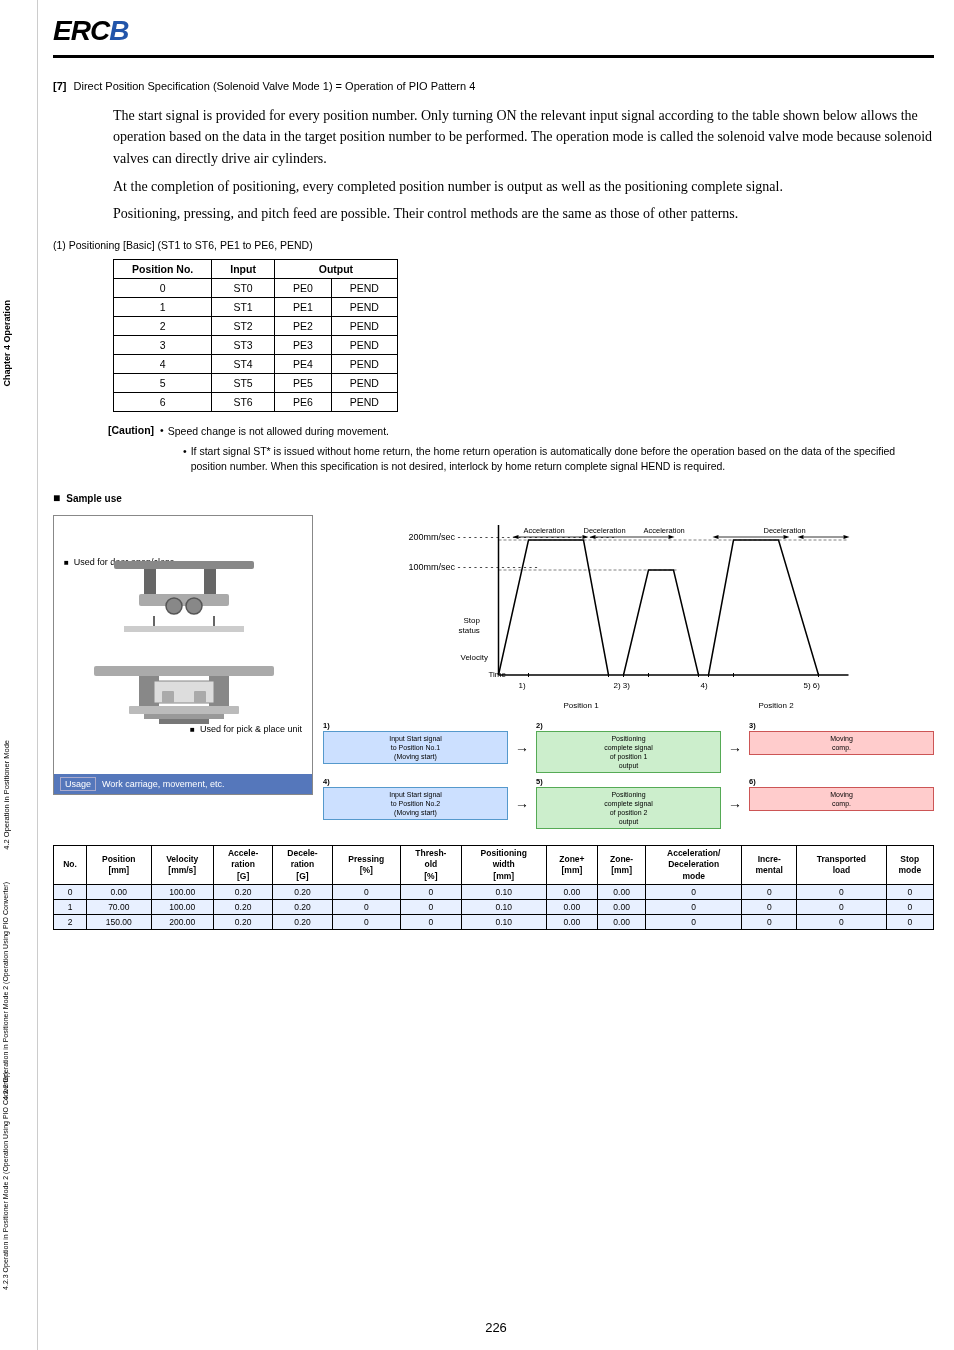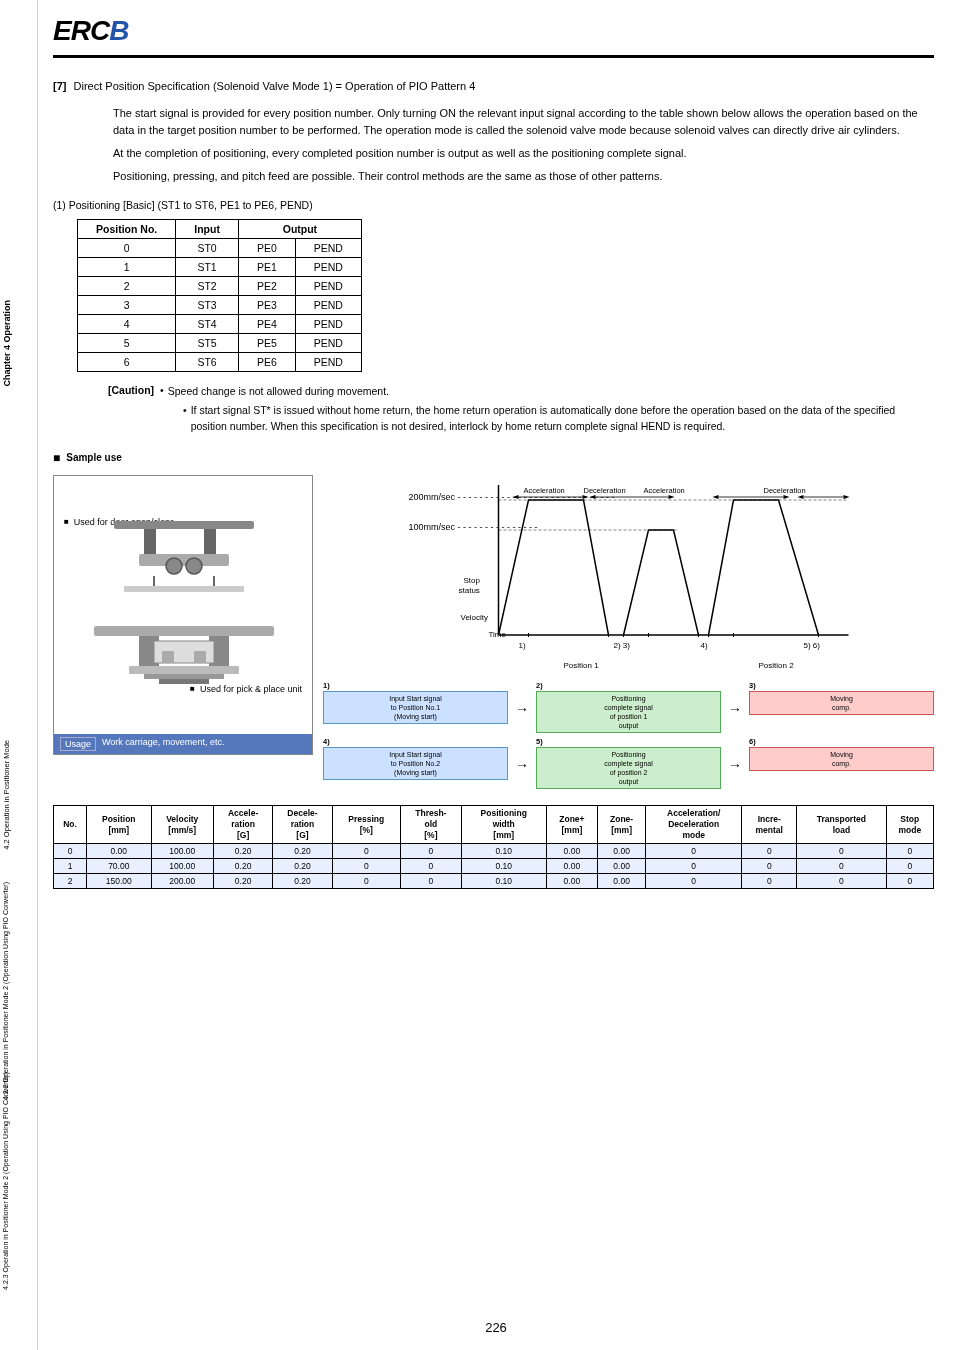--- a/index.html
+++ b/index.html
@@ -63,36 +63,37 @@
       line-height: 1.5;
     }
 
     .section-number {
       font-weight: bold;
       margin-right: 4px;
     }
 
     
     .para {
-      font-size: 11px;
+      font-size: 14px;
       line-height: 1.55;
       margin-bottom: 6px;
       padding-left: 60px;
+      font-family: Liberation Serif, serif;
     }
 
     
     .subsection-title {
       font-size: 10.5px;
       margin: 14px 0 8px 0;
       font-weight: normal;
     }
 
     
     .position-table {
-      margin-left: 24px;
+      margin-left: 60px;
       border-collapse: collapse;
       font-size: 10.5px;
       margin-bottom: 12px;
     }
 
     .position-table th, .position-table td {
       border: 1px solid #000;
       padding: 3px 18px;
       text-align: center;
     }
@@ -201,20 +202,21 @@
     .usage-bar {
       position: absolute;
       bottom: 0;
       left: 0;
       right: 0;
       background: #5577bb;
       color: #fff;
       font-size: 9px;
       padding: 3px 6px;
       display: flex;
+      align-items: center;
       gap: 6px;
     }
 
     .usage-tag {
       background: #5577bb;
       border: 1px solid #aac;
       padding: 1px 4px;
       font-size: 9px;
       color: #fff;
     }

